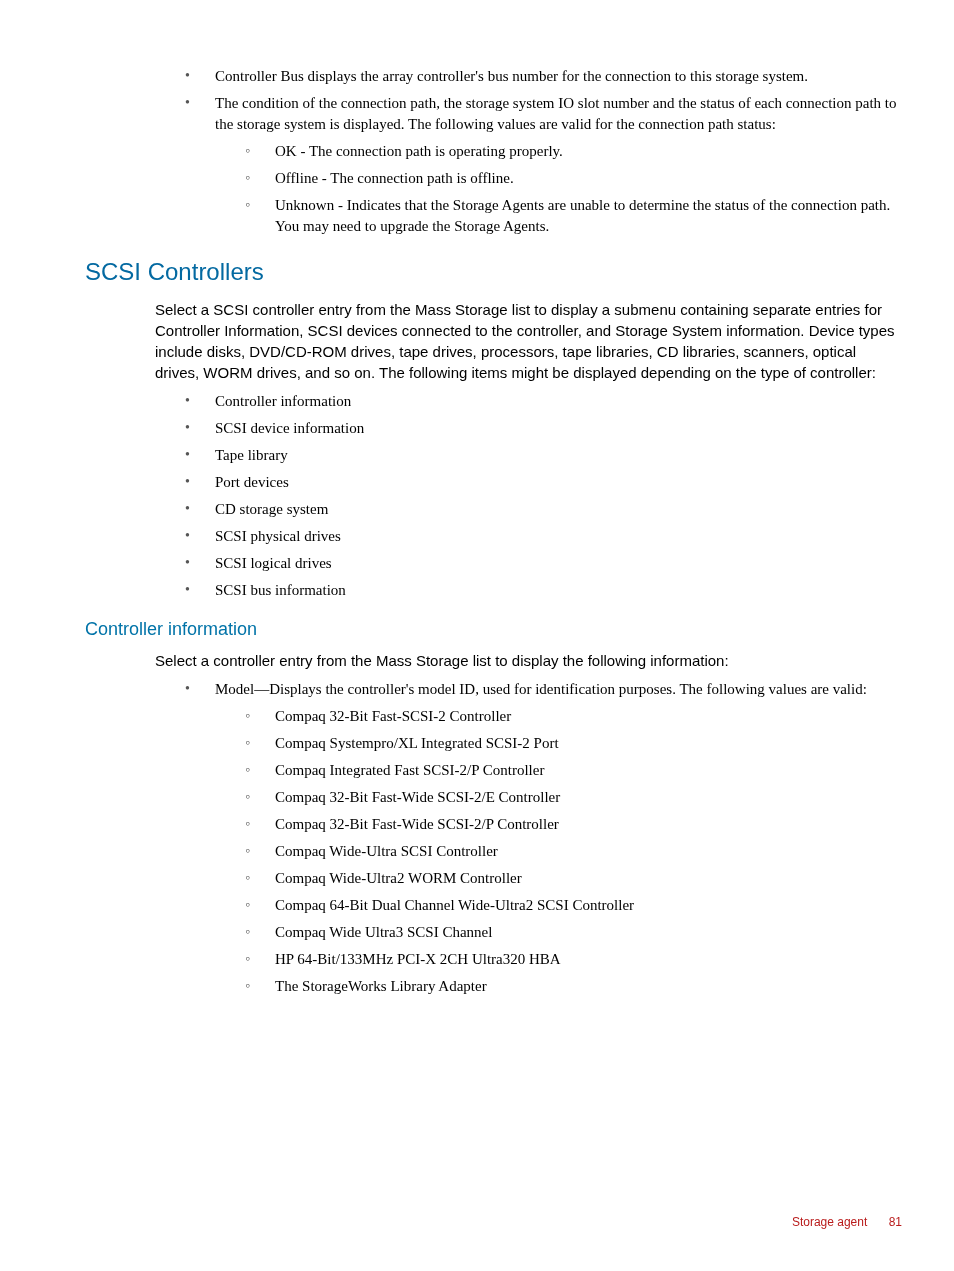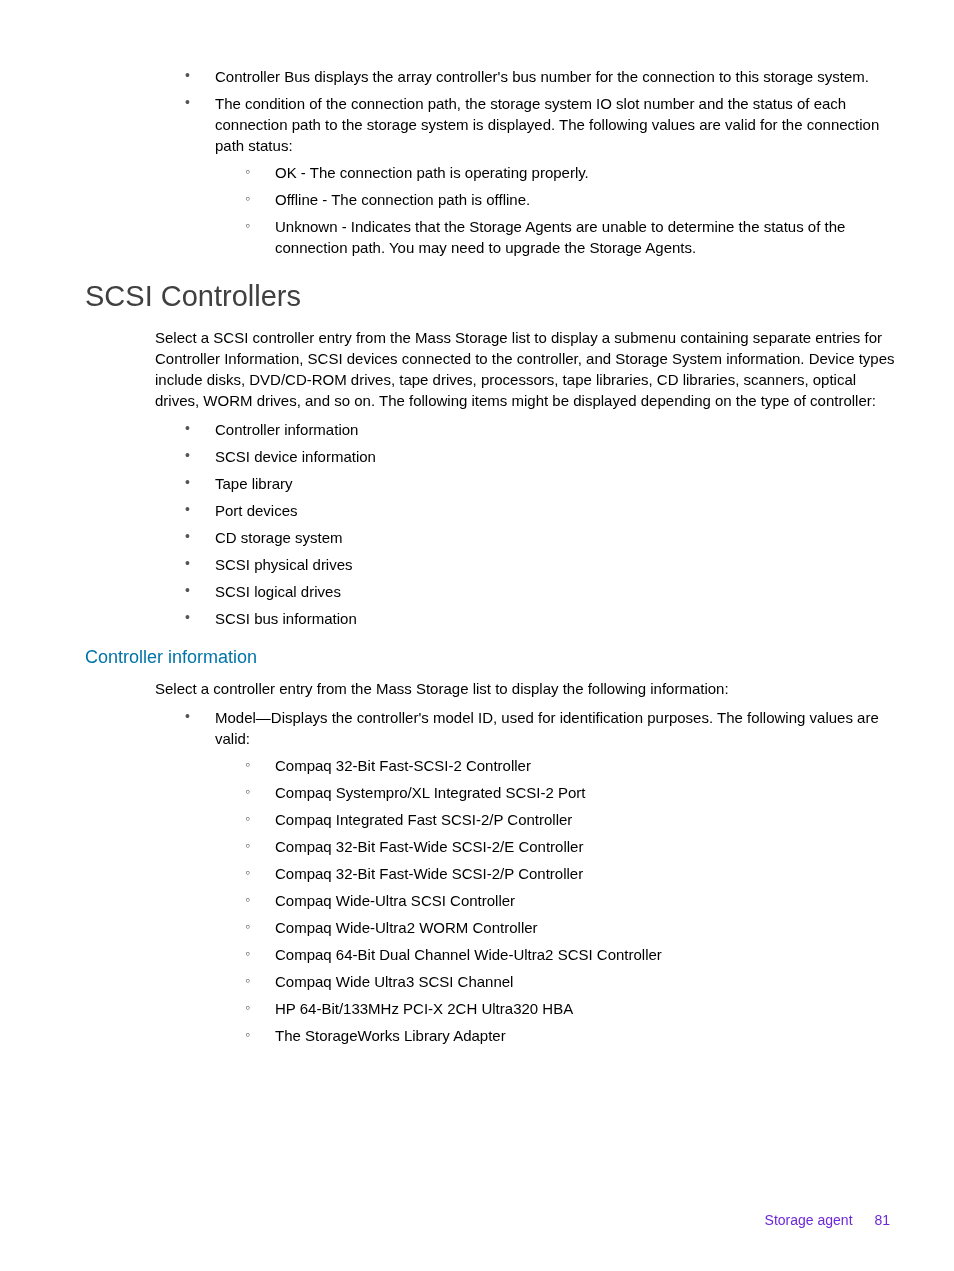--- a/index.html
+++ b/index.html
@@ -23,20 +23,21 @@
     }
     ul.disc {
       list-style: none;
       padding-left: 30px;
       margin: 4px 0;
     }
     ul.disc > li {
       position: relative;
       padding-left: 30px;
       margin: 6px 0;
+      font-family: Liberation Serif, serif;
     }
     ul.disc > li::before {
       content: "•";
       position: absolute;
       left: 0;
       color: #555;
       font-size: 14px;
     }
     ul.circle {
       list-style: none;
@@ -49,42 +50,42 @@
       margin: 6px 0;
     }
     ul.circle > li::before {
       content: "◦";
       position: absolute;
       left: 0;
       color: #555;
       font-size: 14px;
     }
     h2.section {
-      color: #404040;
+      color: #0369a1;
       font-weight: normal;
-      font-size: 29px;
+      font-size: 24px;
       margin: 18px 0 10px 0;
       margin-left: -70px;
     }
     h3.subsection {
       color: #0073a8;
       font-weight: normal;
       font-size: 18px;
       margin: 16px 0 8px 0;
       margin-left: -70px;
     }
     .para {
       margin: 8px 0;
     }
     .footer {
       position: absolute;
       bottom: 40px;
-      right: 64px;
-      font-size: 14px;
-      color: #6d28d9;
+      right: 52px;
+      font-size: 12px;
+      color: #b91c1c;
     }
     .footer .page-num {
       margin-left: 18px;
     }
   </style>
 </head>
 <body>
 
 <div class="content">
 

